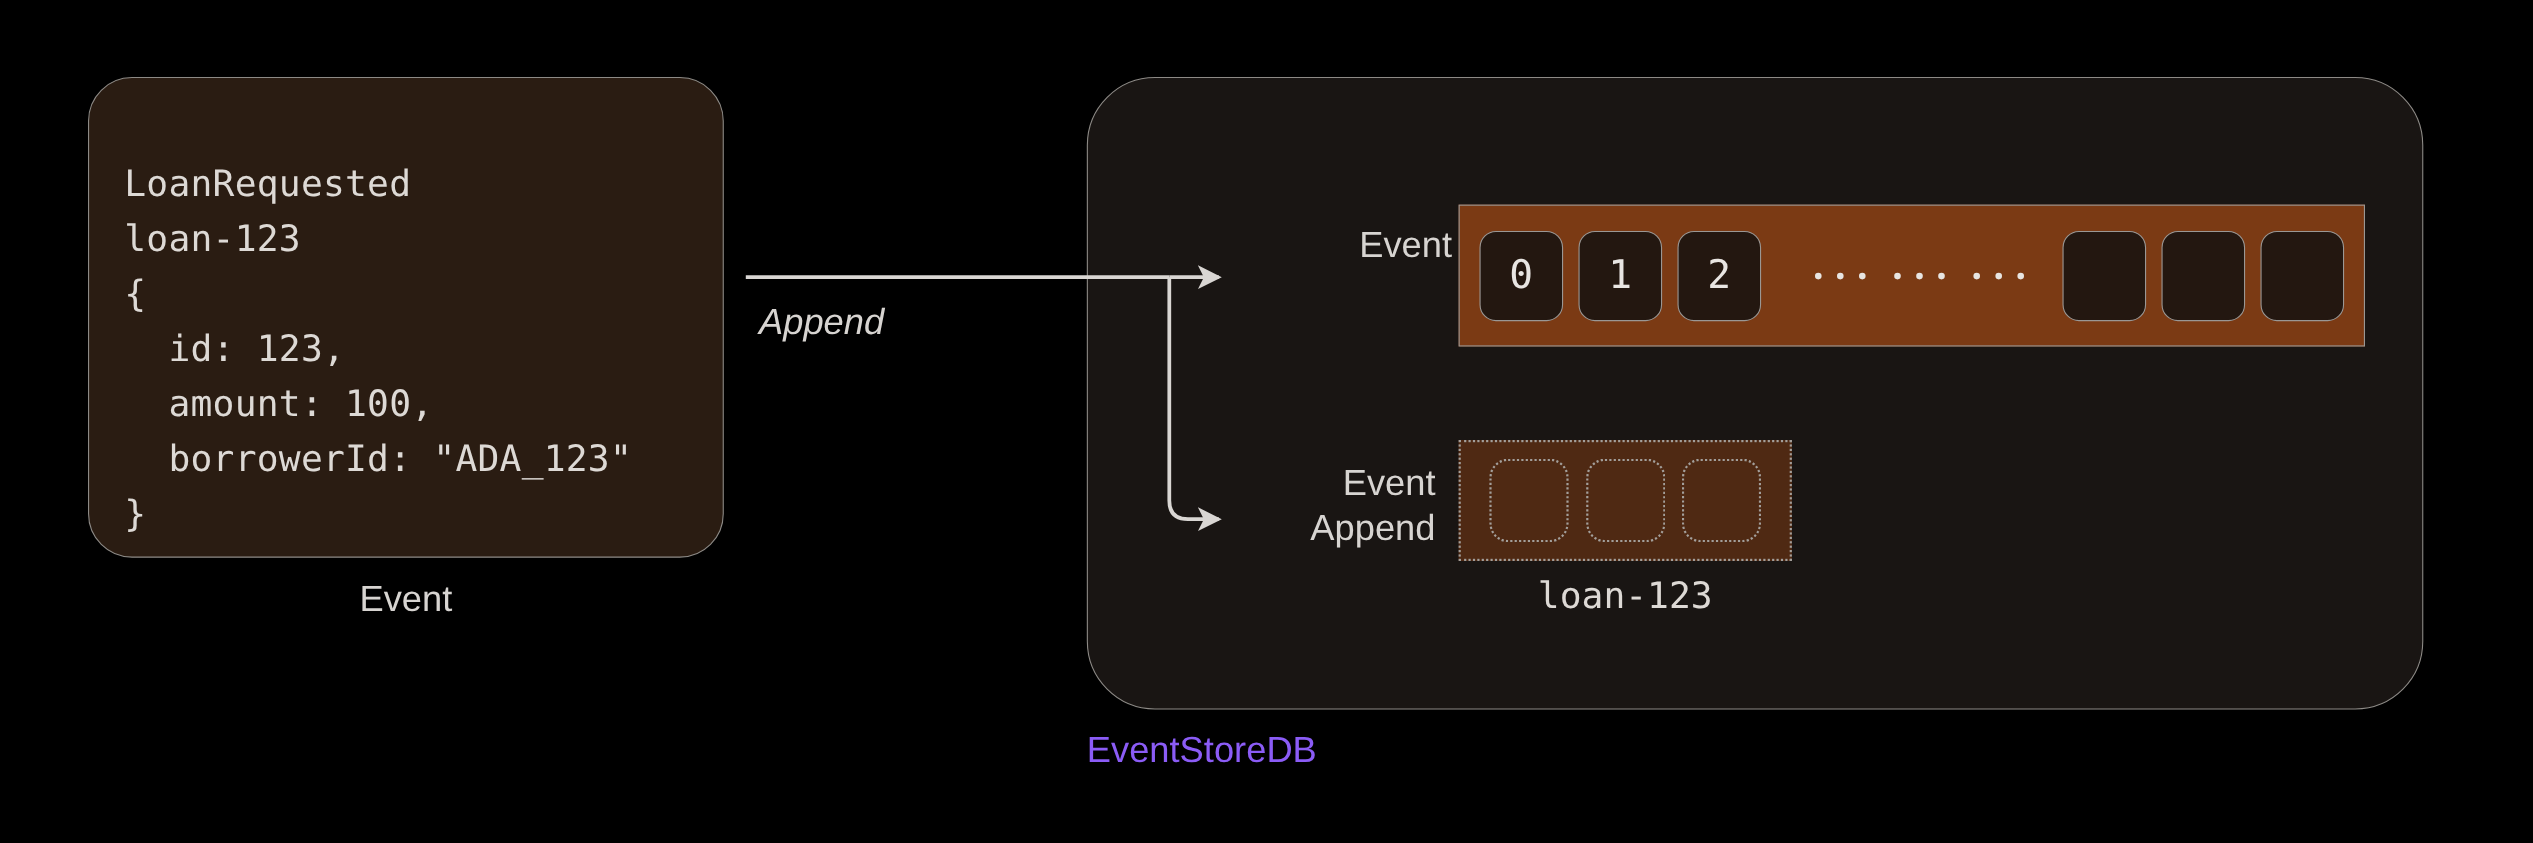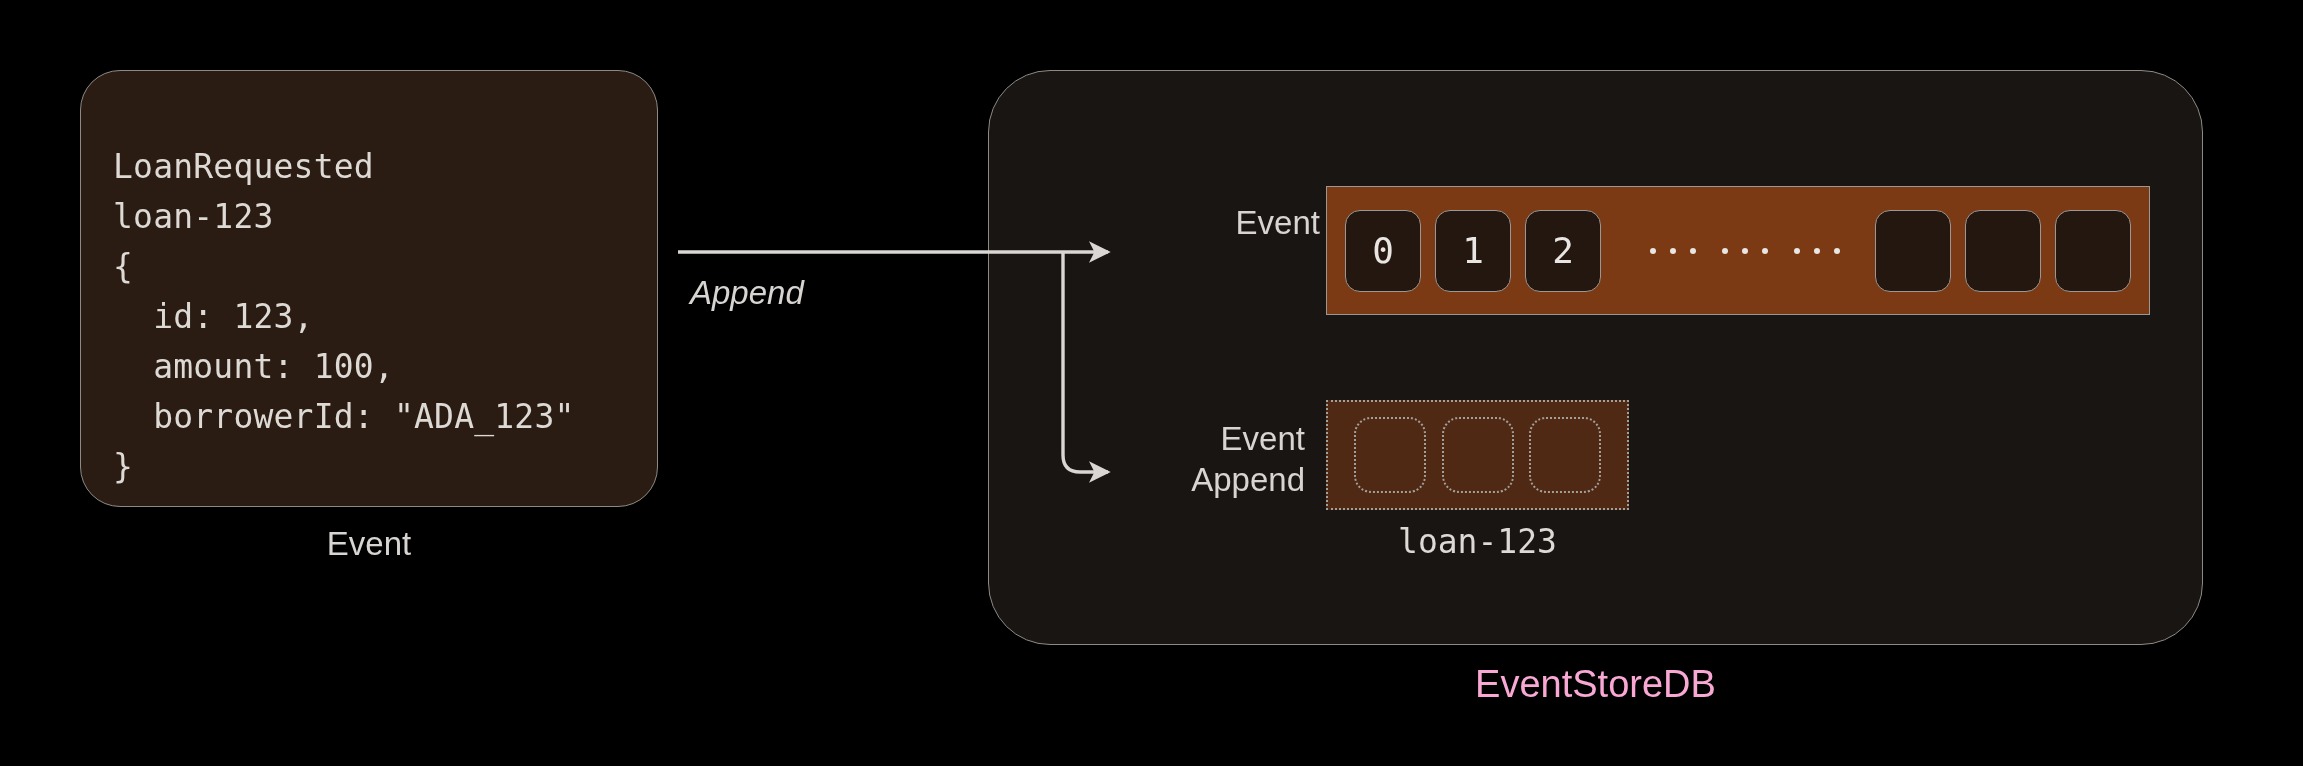--- a/index.html
+++ b/index.html
@@ -61,23 +61,23 @@
     height: 575px;
     background: #191513;
     border: 1.6px solid #8d8a86;
     border-radius: 62px;
   }
   .store-caption {
     position: absolute;
     left: 988px;
     top: 663px;
     width: 1215px;
-    text-align: center;
-    font-size: 38px;
-    color: #f9a8d4;
+    text-align: left;
+    font-size: 33px;
+    color: #8b5cf6;
   }
 
   
   .row-label {
     position: absolute;
     width: 190px;
     text-align: right;
     font-size: 33px;
     line-height: 41px;
     color: #d7d4d1;

